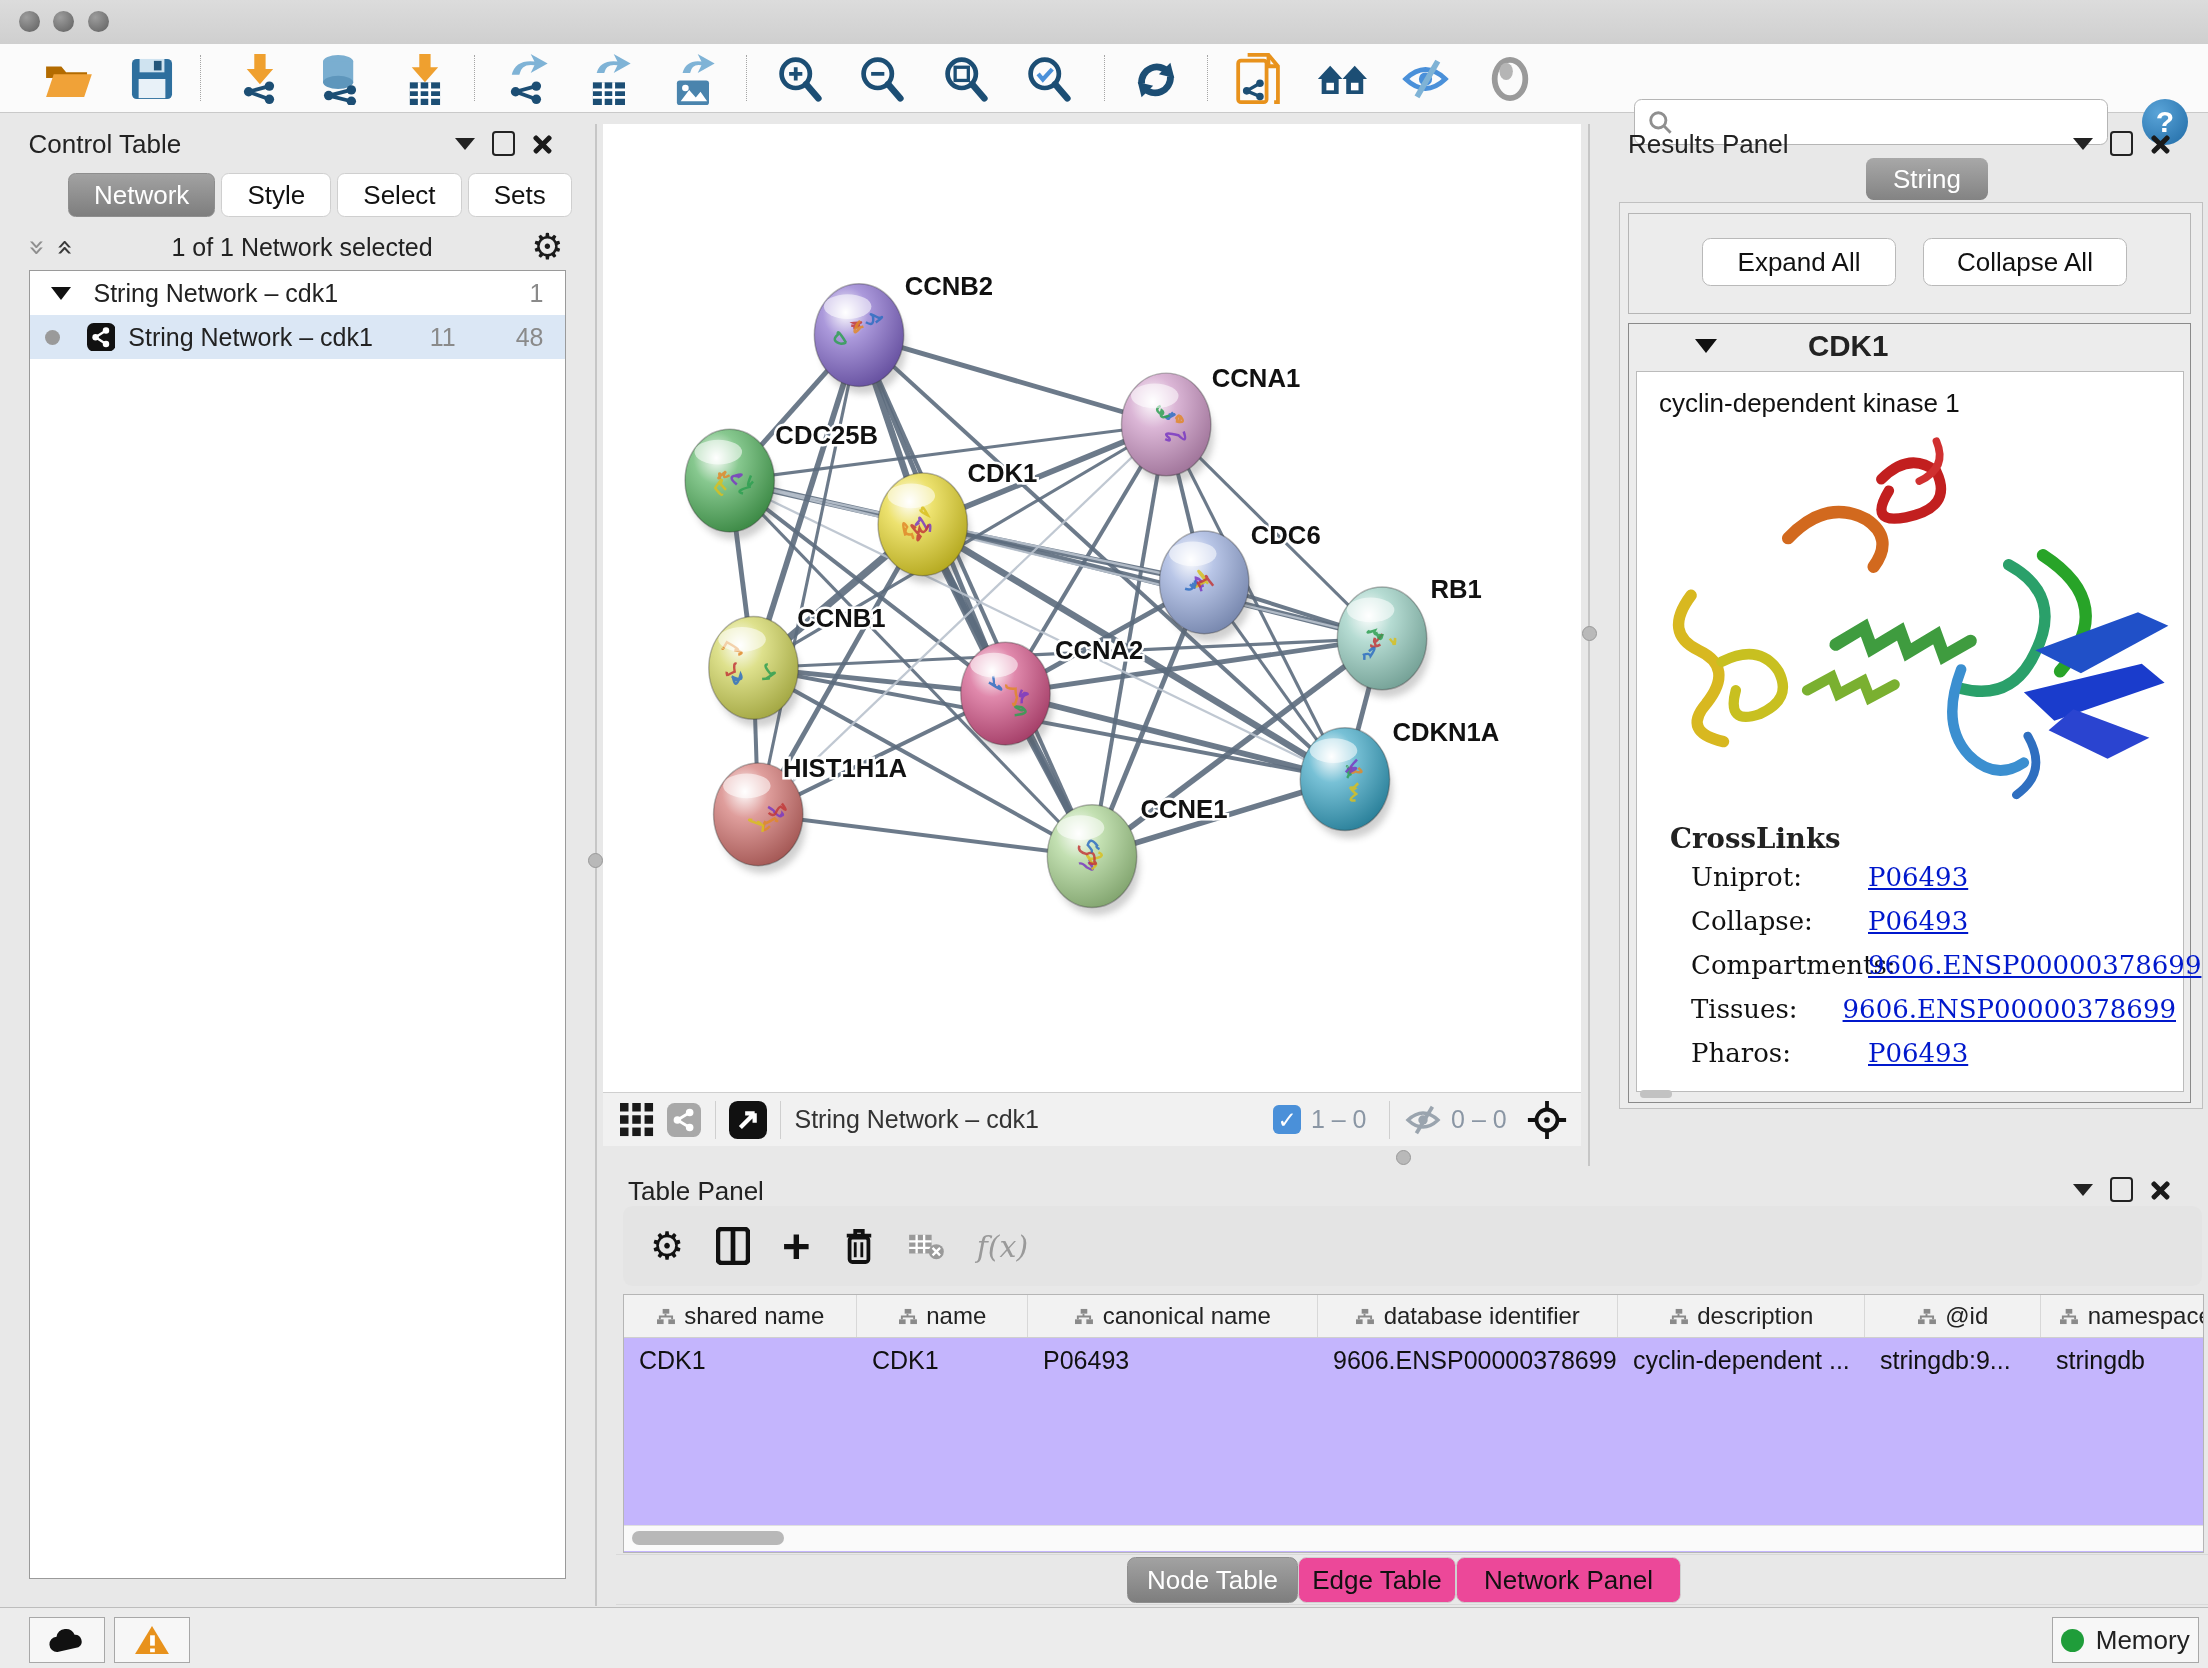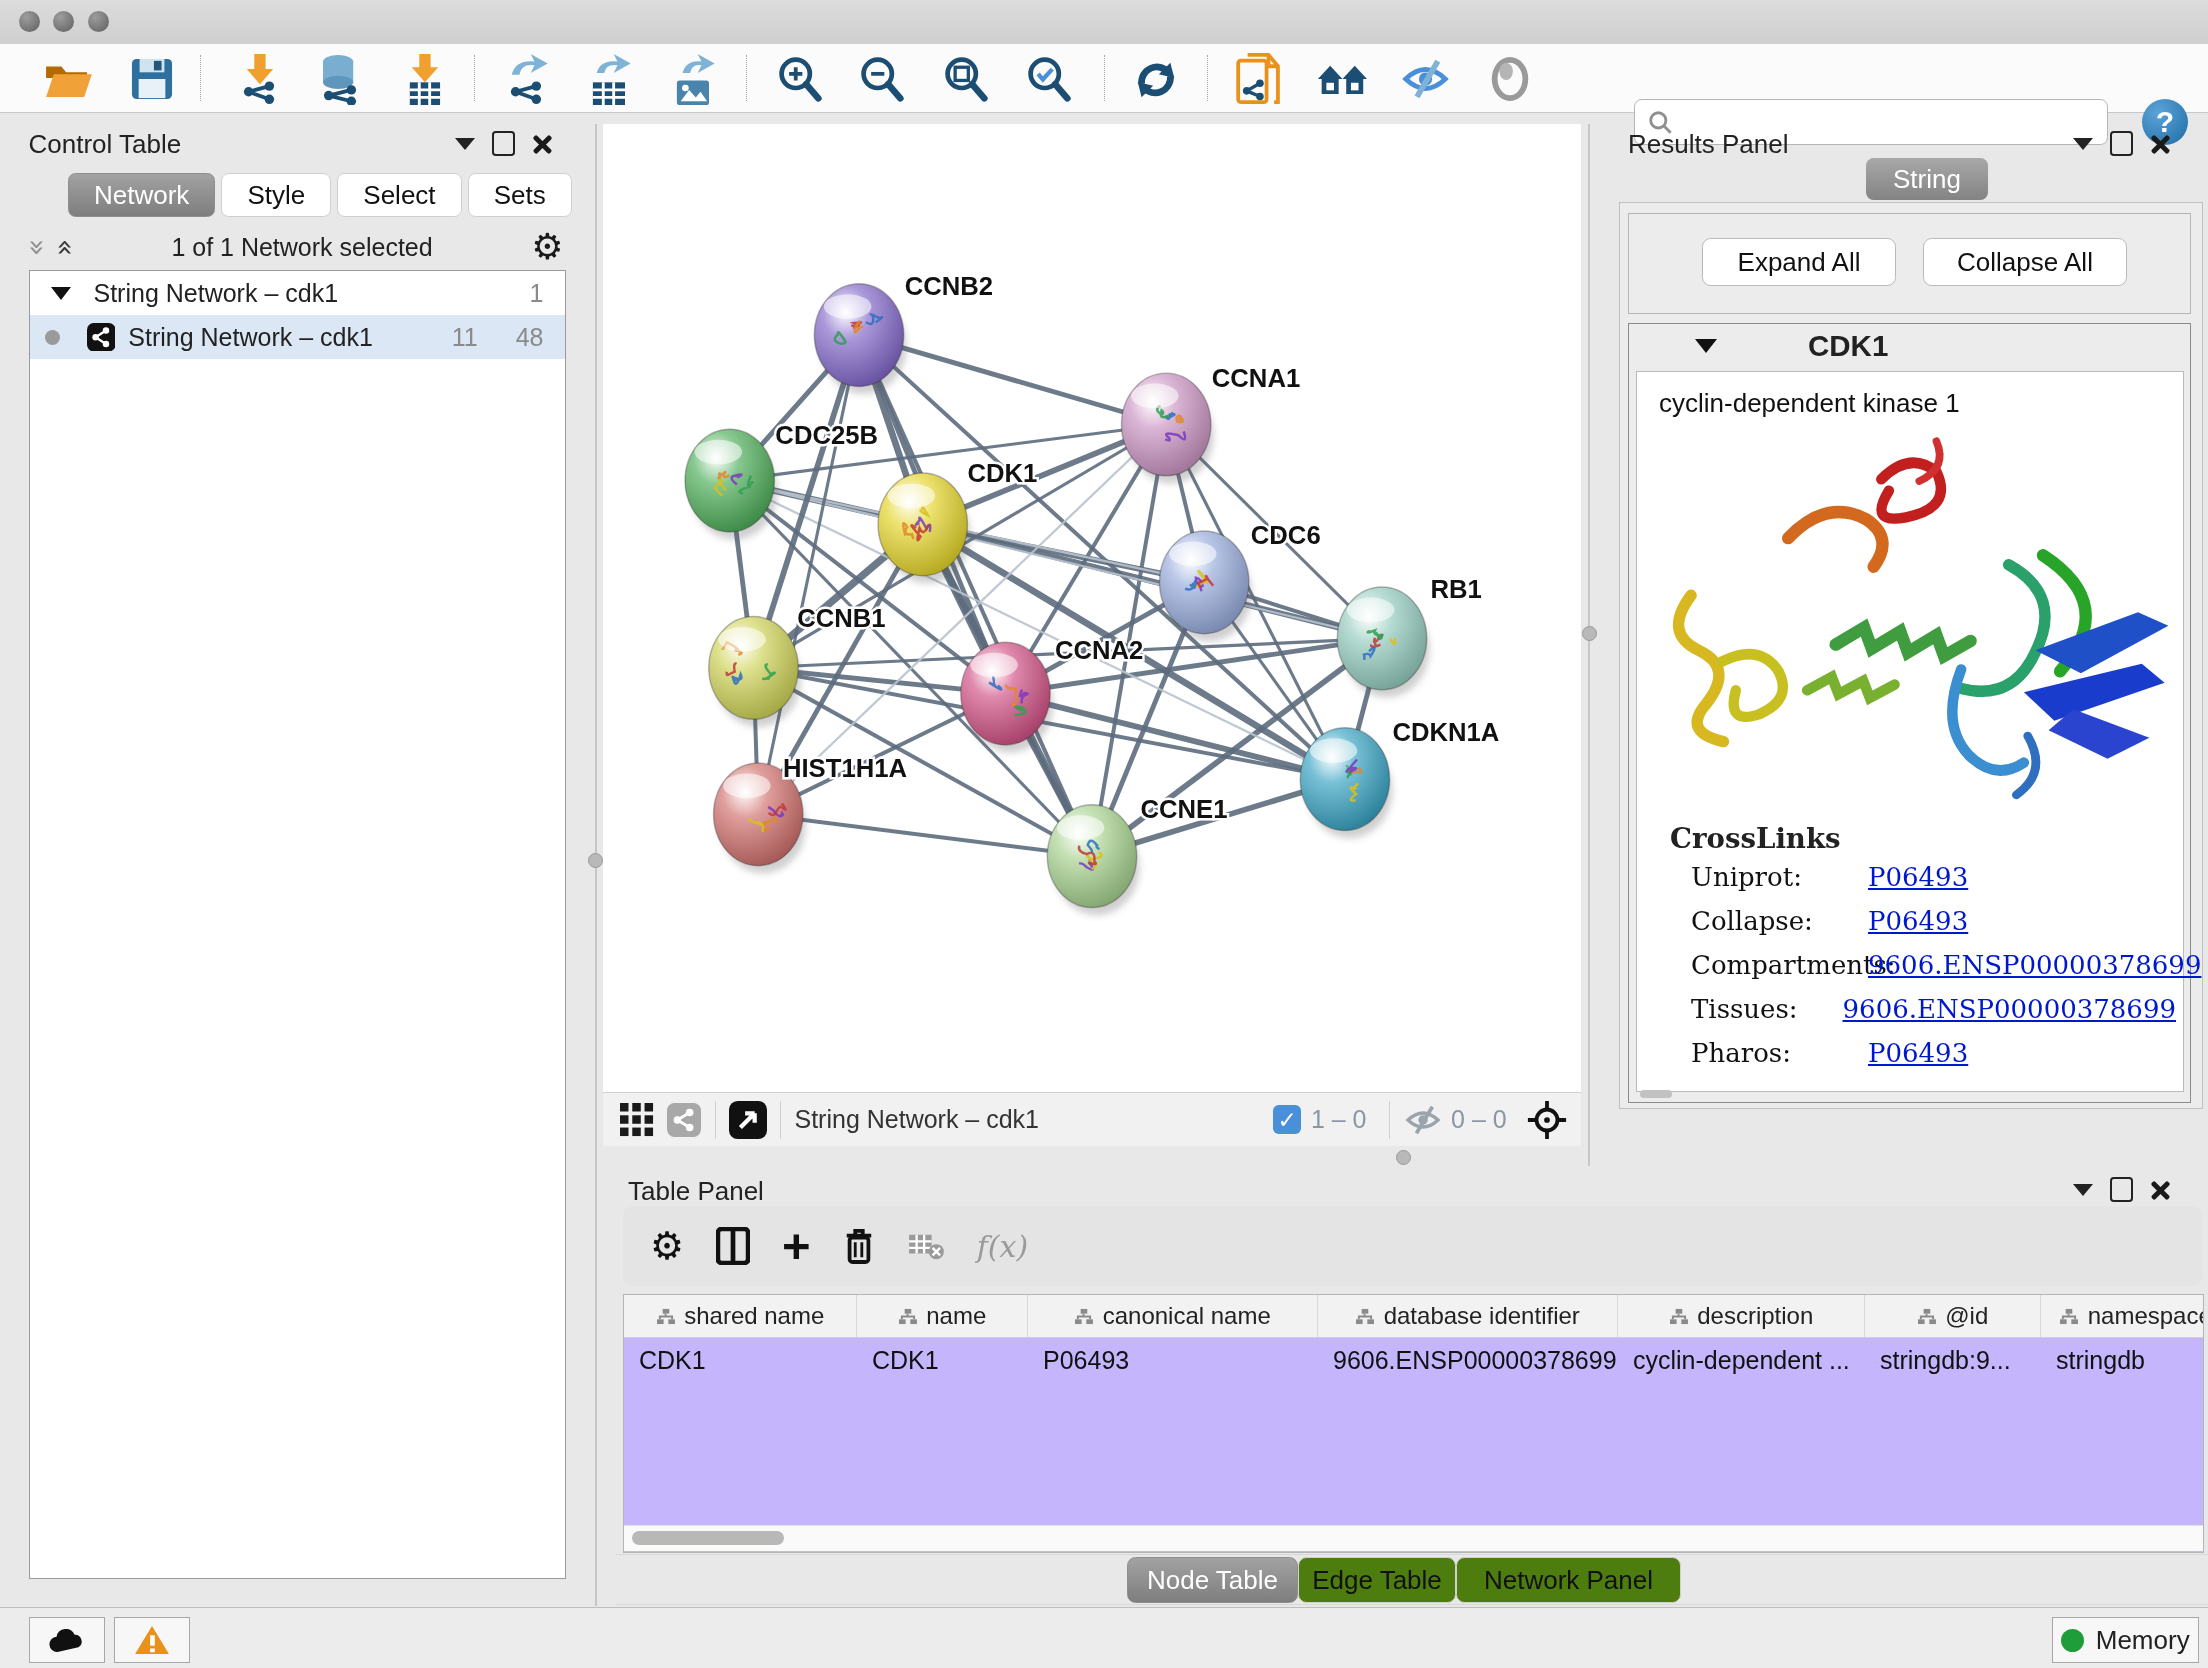--- a/index.html
+++ b/index.html
@@ -116,21 +116,21 @@
   #tbl-head{display:flex;height:42px;background:#f2f2f2;border-bottom:1.9px solid #cfcfcf;}
   .th{display:flex;align-items:center;justify-content:center;gap:9.5px;font-size:24px;color:#222;
     border-right:1px solid #d8d8d8;box-sizing:border-box;flex:none;}
   #tbl-body{position:relative;height:213px;}
   .tr{display:flex;height:44px;}
   .td{font-size:25px;color:#111;padding:7.6px 0 0 15px;box-sizing:border-box;flex:none;
     white-space:nowrap;overflow:hidden;}
   #tbl-hscroll{position:absolute;left:0;bottom:0;width:100%;height:25px;background:#fafafa;
     border-top:1px solid #e0e0e0;}
   #tbl-thumb{position:absolute;left:7.6px;top:4.8px;width:152px;height:14.3px;background:#b8b8b8;border-radius:7.6px;}
-  .bt-tab{top:1557px;height:44px;border:1px solid #d0d0d0;background:#4d7c0f;border-radius:8.6px;
+  .bt-tab{top:1557px;height:44px;border:1px solid #d0d0d0;background:#ec4899;border-radius:8.6px;
     font-size:26px;display:inline-flex;align-items:center;justify-content:center;color:#111;}
   .bt-tab.sel{background:linear-gradient(#a2a2a2,#7e7e7e);color:#fff;border-color:#8e8e8e;}
   #bt-node{left:1127px;width:169px;}
   #bt-edge{left:1298px;width:156px;}
   #bt-network{left:1456px;width:223px;}
   .hline{height:1px;background:#d9d9d9;}
 
   
   #statusbar{left:0;top:1607px;width:2208px;height:61px;background:#ececec;border-top:1.9px solid #bdbdbd;}
   .sb-btn{top:1617px;height:44px;background:#f7f7f7;border:1.9px solid #a8a8a8;
@@ -325,21 +325,21 @@
   <div id="tree-child" class="tree-row">
     <span class="dot"></span>
     <svg width="28.5" height="28.5" style="margin-right:13.3px" viewBox="0 0 30 30">
         <rect x="0" y="0" width="30" height="30" rx="7" fill="#111"></rect>
         <circle cx="20" cy="8" r="3.4" fill="#fff"></circle>
         <circle cx="9" cy="15" r="3.4" fill="#fff"></circle>
         <circle cx="20" cy="22" r="3.4" fill="#fff"></circle>
         <path d="M9 15 L20 8 M9 15 L20 22" stroke="#fff" stroke-width="2.5"></path>
       </svg>
     <span style="flex:1">String Network – cdk1</span>
-    <span class="num" style="margin-right:38px">11</span>
+    <span class="num" style="margin-right:60px">11</span>
     <span class="num" style="margin-right:21px">48</span>
   </div>
 </div>
 
 <div class="vline abs" style="left:595px;top:124px;height:1482px"></div>
 <div class="knob abs" style="left:588px;top:853px"></div>
 <div class="vline abs" style="left:1588px;top:124px;height:1042px"></div>
 <div class="knob abs" style="left:1582px;top:626px"></div>
 <div class="knob abs" style="left:1396px;top:1150px"></div>
 

